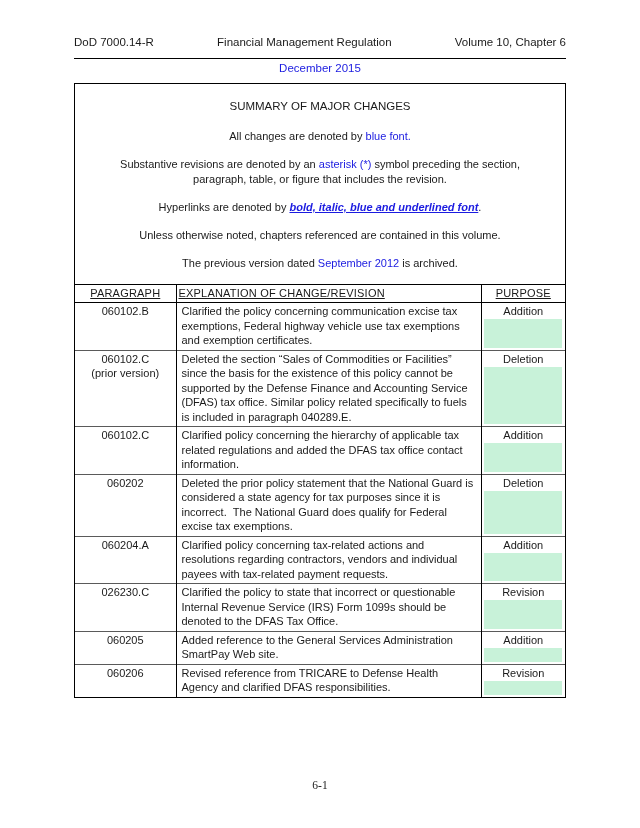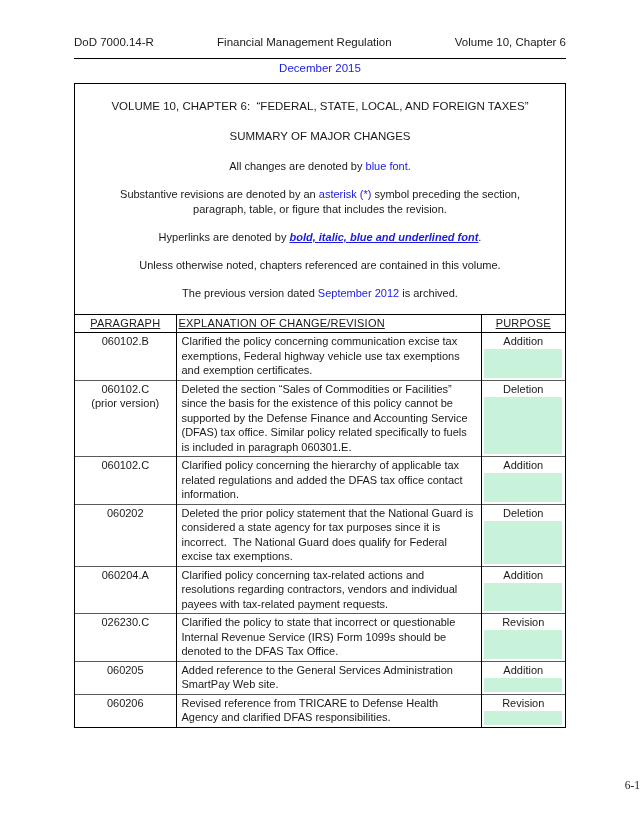--- a/index.html
+++ b/index.html
@@ -106,40 +106,39 @@
     background-position: 2px 16px;
     background-size: calc(100% - 5px) calc(100% - 18px);
   }
   .purp-label { line-height: 15px; }
   
   .footer {
     position: absolute;
     bottom: 37px;
     left: 0;
     right: 0;
-    text-align: right;
+    text-align: center;
     font-family: "Liberation Serif", serif;
     font-size: 11.5px;
     color: #1a1a1a;
   }
 </style>
 </head>
 <body>
 
 <div class="page">
 
   <div class="doc-header">
     <span>DoD 7000.14-R</span>
     <span>Financial Management Regulation</span>
     <span>Volume 10, Chapter 6</span>
   </div>
   <div class="doc-date">December 2015</div>
 
   <div class="main-box">
-    <div class="box-title">VOLUME 10, CHAPTER 6: &nbsp;“FEDERAL, STATE, LOCAL, AND FOREIGN TAXES”</div>
     <div class="box-subtitle">SUMMARY OF MAJOR CHANGES</div>
 
     <div id="intro-paragraphs">
         <div class="intro-para"><span class="plain">All changes are denoted by </span><span class="blue">blue font.</span></div>
         <div class="intro-para"><span class="plain">Substantive revisions are denoted by an </span><span class="blue">asterisk (*)</span><span class="plain"> symbol preceding the section,</span><br><span class="plain">paragraph, table, or figure that includes the revision.</span></div>
         <div class="intro-para"><span class="plain">Hyperlinks are denoted by </span><span class="hyperlink">bold, italic, blue and underlined font</span><span class="plain">.</span></div>
         <div class="intro-para"><span class="plain">Unless otherwise noted, chapters referenced are contained in this volume.</span></div>
         <div class="intro-para"><span class="plain">The previous version dated </span><span class="blue">September 2012</span><span class="plain"> is archived.</span></div>
       </div>
 
@@ -156,21 +155,21 @@
     <td class="col-para">060102.B</td>
     <td class="col-expl">Clarified the policy concerning communication excise tax exemptions, Federal highway vehicle use tax exemptions and exemption certificates.</td>
     <td class="col-purp">
       <div class="purp-label">Addition</div>
     </td>
   </tr>
 
   <tr>
     <td class="col-para">060102.C
 (prior version)</td>
-    <td class="col-expl">Deleted the section “Sales of Commodities or Facilities” since the basis for the existence of this policy cannot be supported by the Defense Finance and Accounting Service (DFAS) tax office. Similar policy related specifically to fuels is included in paragraph 060301.E.</td>
+    <td class="col-expl">Deleted the section “Sales of Commodities or Facilities” since the basis for the existence of this policy cannot be supported by the Defense Finance and Accounting Service (DFAS) tax office. Similar policy related specifically to fuels is included in paragraph 040289.E.</td>
     <td class="col-purp">
       <div class="purp-label">Deletion</div>
     </td>
   </tr>
 
   <tr>
     <td class="col-para">060102.C</td>
     <td class="col-expl">Clarified policy concerning the hierarchy of applicable tax related regulations and added the DFAS tax office contact information.</td>
     <td class="col-purp">
       <div class="purp-label">Addition</div>

